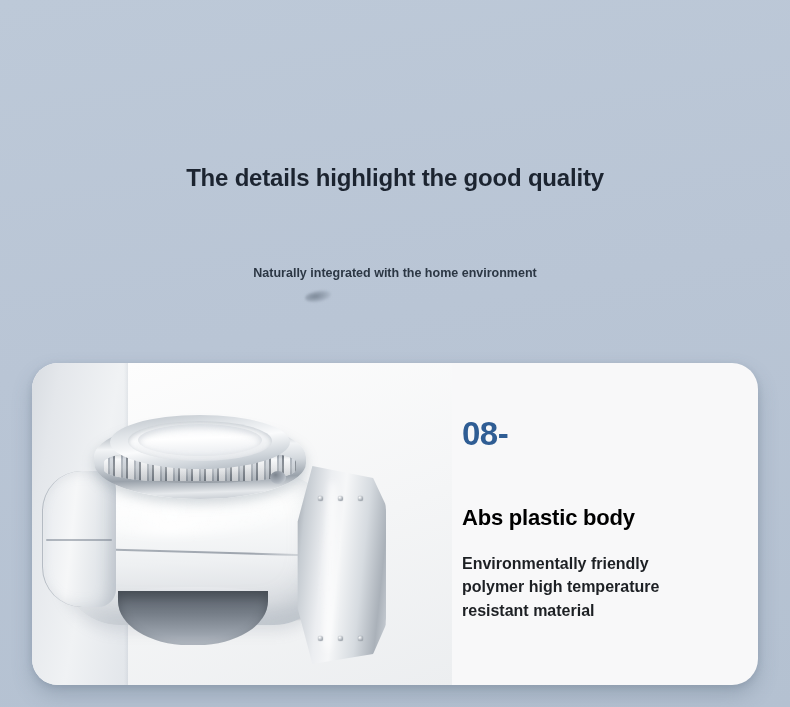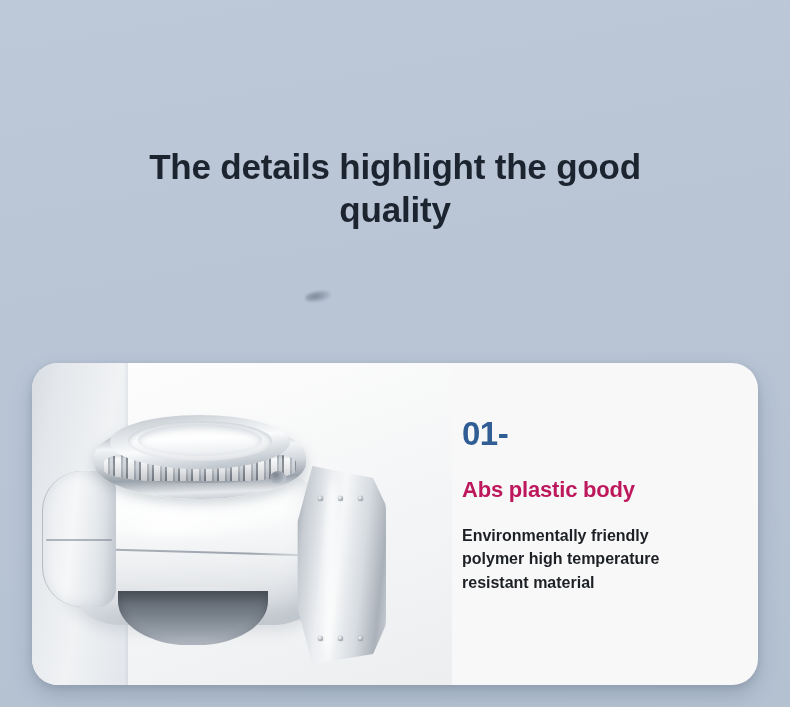--- a/index.html
+++ b/index.html
@@ -25,22 +25,22 @@
   
   .headline-block {
     position: absolute;
     left: 0;
     right: 0;
     top: 146px;
     text-align: center;
     padding: 0 90px;
   }
   .headline {
-    margin: 0;
-    font-size: 35px;
+    margin: 17px;
+    font-size: 24px;
     line-height: 1.22;
     font-weight: bold;
     letter-spacing: -0.2px;
     color: #1c2430;
     font-family: "Liberation Sans", sans-serif;
   }
 
   .subhead-block {
     position: absolute;
     left: 0;
@@ -386,24 +386,24 @@
   .step-number {
     margin: 0;
     font-size: 33px;
     font-weight: bold;
     letter-spacing: -0.5px;
     color: #2f5d94;
     line-height: 1;
     font-family: "Liberation Sans", sans-serif;
   }
   .feature-title {
-    margin: 28px 0 0 0;
+    margin: 56px 0 0 0;
     font-size: 22px;
     font-weight: bold;
-    color: #be185d;
+    color: #000000;
     letter-spacing: -0.2px;
     line-height: 1.1;
     font-family: "Liberation Sans", sans-serif;
   }
   .feature-desc {
     margin: 22px 0 0 0;
     font-size: 16px;
     font-weight: bold;
     line-height: 1.45;
     color: #1d2024;
@@ -413,20 +413,23 @@
 </style>
 </head>
 <body>
 
 <div class="poster">
 
   <div class="headline-block">
     <h1 class="headline">The details highlight the good quality</h1>
   </div>
 
+  <div class="subhead-block">
+    <p class="subhead">Naturally integrated with the home environment</p>
+  </div>
 
   <div class="artifact"></div>
 
   <div class="card">
 
     <div class="product-figure">
       <div class="wall-plate"></div>
       <div class="photo-bg"></div>
 
       <div class="panel-gap"></div>
@@ -459,19 +462,19 @@
         <span class="rivet"></span>
       </div>
       <div class="rivets bottom">
         <span class="rivet"></span>
         <span class="rivet"></span>
         <span class="rivet"></span>
       </div>
     </div>
 
     <div class="text-column">
-      <p class="step-number">01-</p>
+      <p class="step-number">08-</p>
       <h2 class="feature-title">Abs plastic body</h2>
       <p class="feature-desc">Environmentally friendly polymer high temperature resistant material</p>
     </div>
 
   </div>
 </div>
 
 </body></html>

